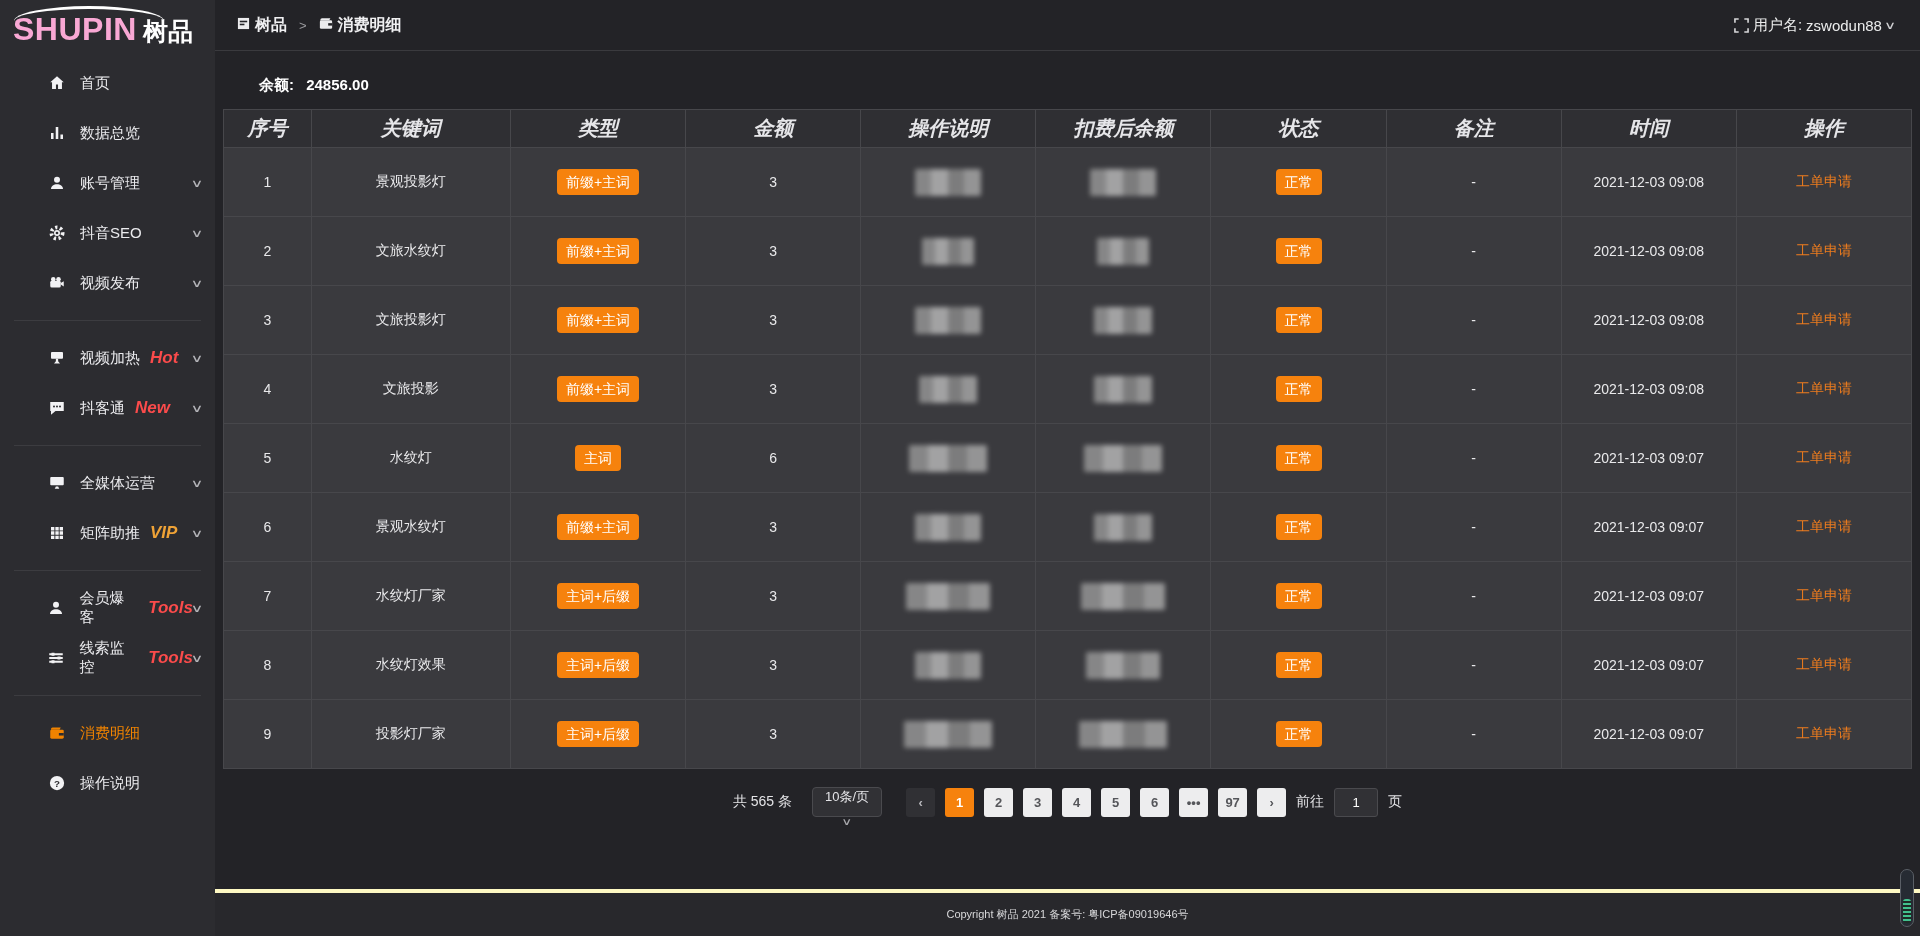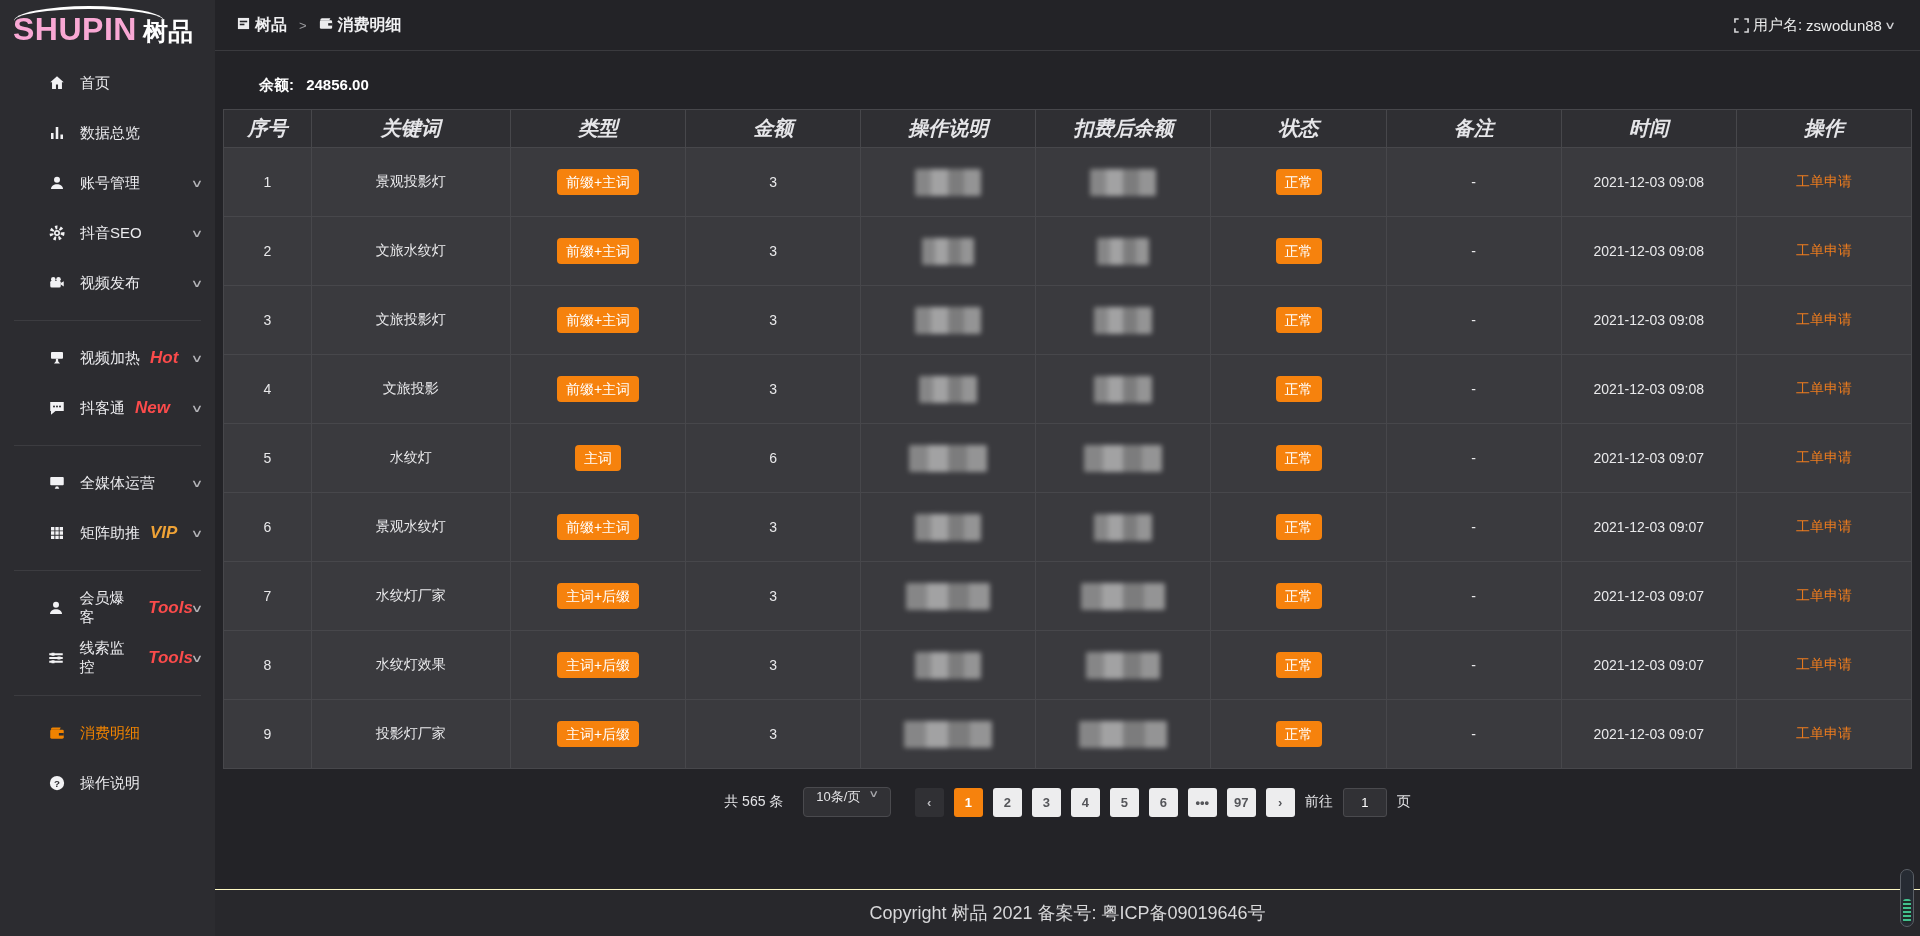--- a/index.html
+++ b/index.html
@@ -63,36 +63,36 @@
   tr:nth-child(7) .blur { width:84px; }
   tr:nth-child(9) .blur { width:88px; }
   tr:nth-child(3) .blur-b, tr:nth-child(6) .blur-b { width:58px; }
   tr:nth-child(8) .blur-b { width:74px; }
 
   
   .pagination { display:flex; align-items:center; justify-content:center; gap:10px;
                 margin-top:18px; font-size:14px; color:#e3e3e6; }
   .pg-total { margin-right:10px; }
   .pg-size { background:#313135; border:1px solid #4a4a4e; border-radius:4px; height:30px;
-             padding:0 12px; display:flex; gap:10px; font-size:13px; cursor:pointer; }
+             padding:0 12px; display:flex; align-items:center; gap:10px; font-size:13px; cursor:pointer;flex-direction:column; }
   .pg-size .chev { color:#a8a8ac; font-size:10px; transform:scaleX(1.5); }
   .pg-btn { min-width:29px; height:29px; border:none; border-radius:3px; background:#ededee;
             color:#55565a; font-size:13px; font-weight:bold; display:flex; align-items:center;
             justify-content:center; cursor:pointer; padding:0 6px;
             font-family:"Liberation Sans","DejaVu Sans",sans-serif; }
   .pg-prev { background:#303034; color:#b9b9bd; margin-left:14px; }
   .pg-btn.active { background:#f6820d; color:#fff; }
   .pg-goto-label { margin-left:0; }
   .pg-goto { width:44px; height:29px; background:#313135; border:1px solid #4a4a4e; border-radius:3px;
              color:#fff; text-align:center; font-size:13px;
              font-family:"Liberation Sans","DejaVu Sans",sans-serif; }
 
   
-  .footer { margin-top:auto; height:47px; flex-shrink:0; background:#28282c; border-top:1px solid #fef9c3;
-            display:flex; align-items:center; justify-content:center; color:#d8d8da; font-size:18px;
+  .footer { margin-top:auto; height:47px; flex-shrink:0; background:#28282c; border-top:4px solid #fef9c3;
+            display:flex; align-items:center; justify-content:center; color:#d8d8da; font-size:11px;
             position:relative; }
   .widget { position:absolute; right:6px; bottom:9px; width:14px; height:58px; background:#262b33;
             border:1px solid #5a5f66; border-radius:7px; }
   .widget::after { content:""; position:absolute; left:2px; right:2px; bottom:3px; height:24px;
                    background:repeating-linear-gradient(180deg,#42c08d 0 2px,#1e2a26 2px 4px);
                    border-radius:3px; }
 </style>
 </head>
 <body>
 

